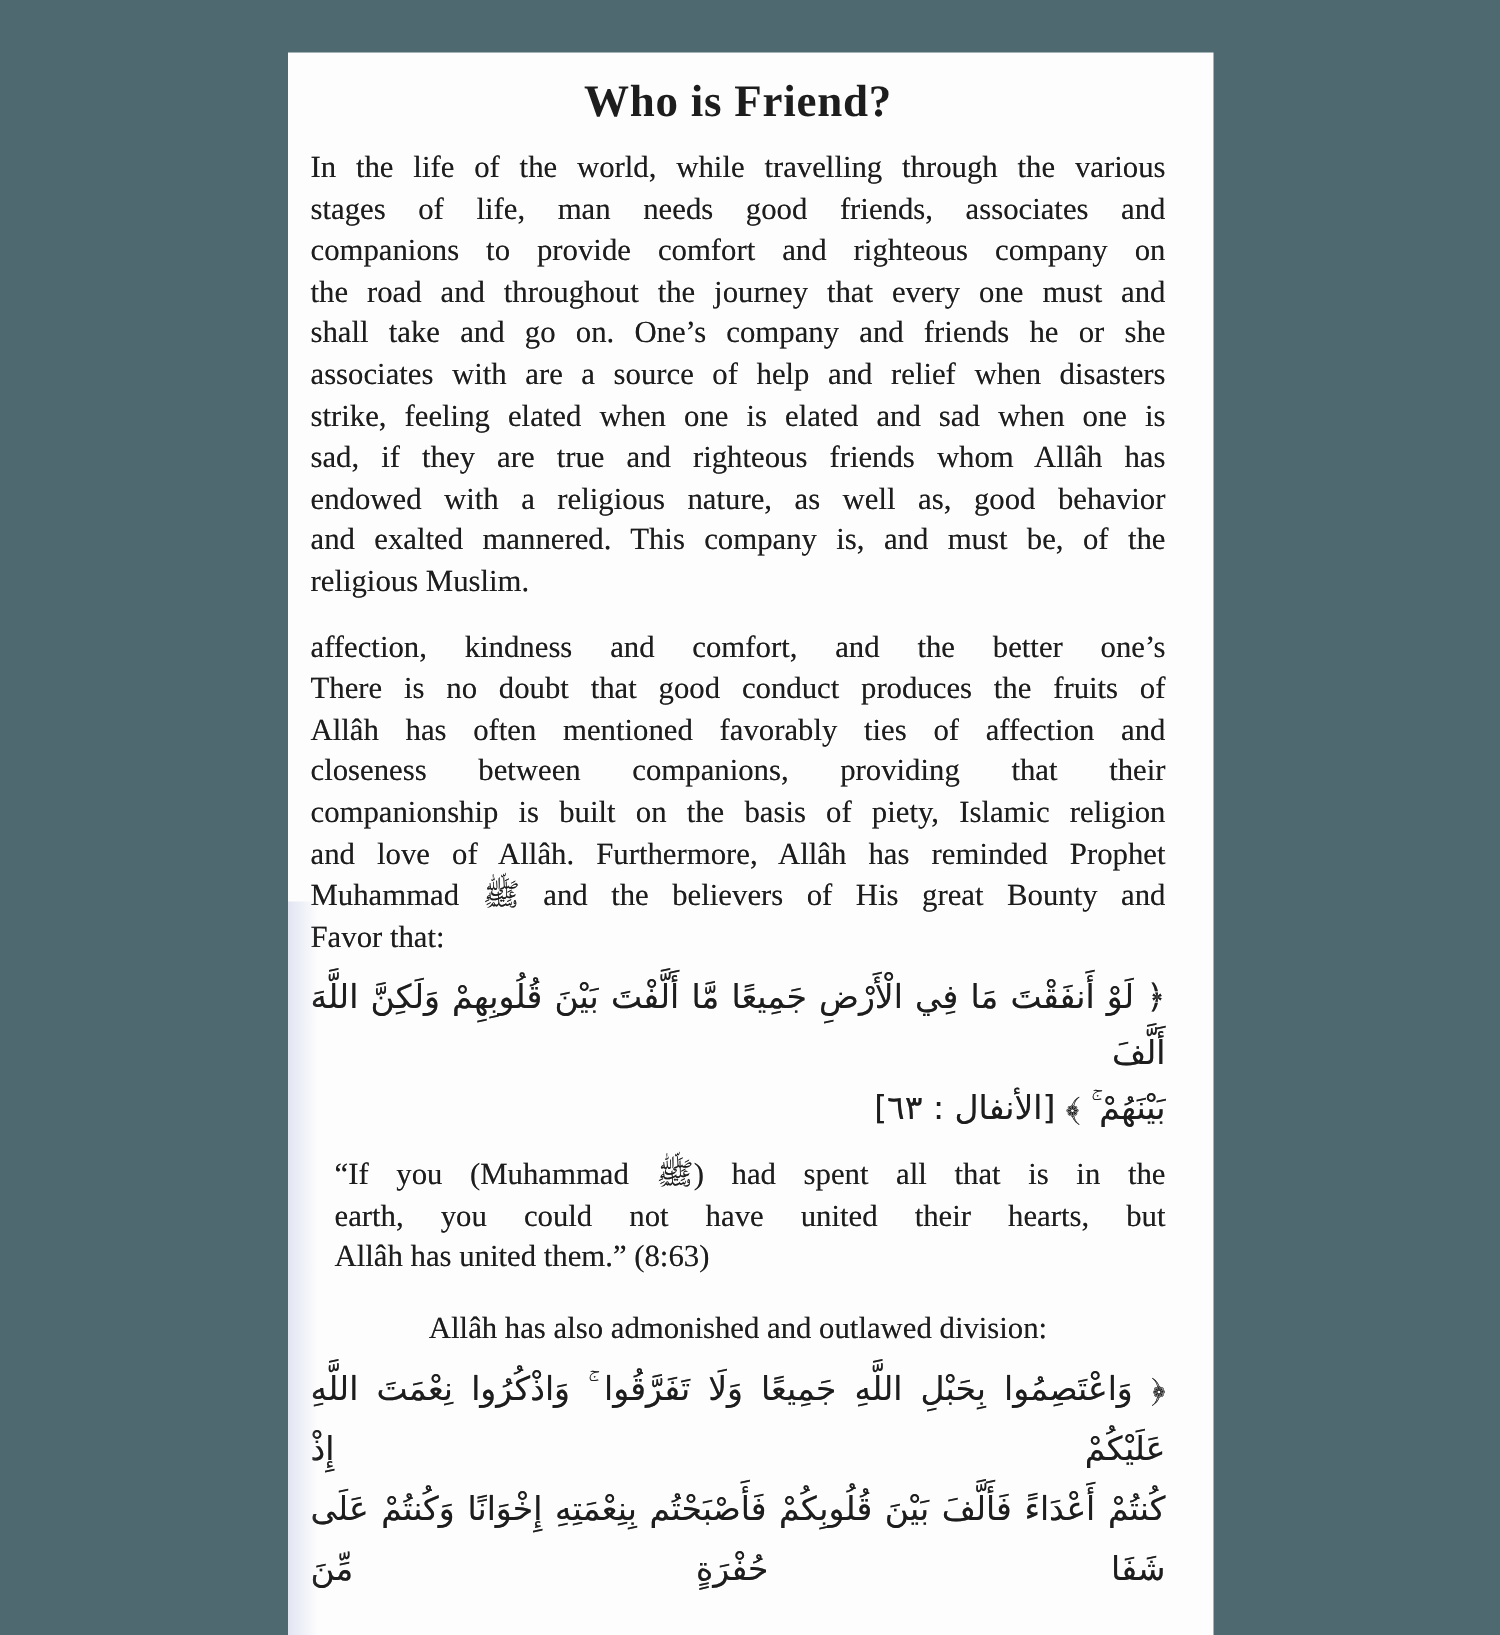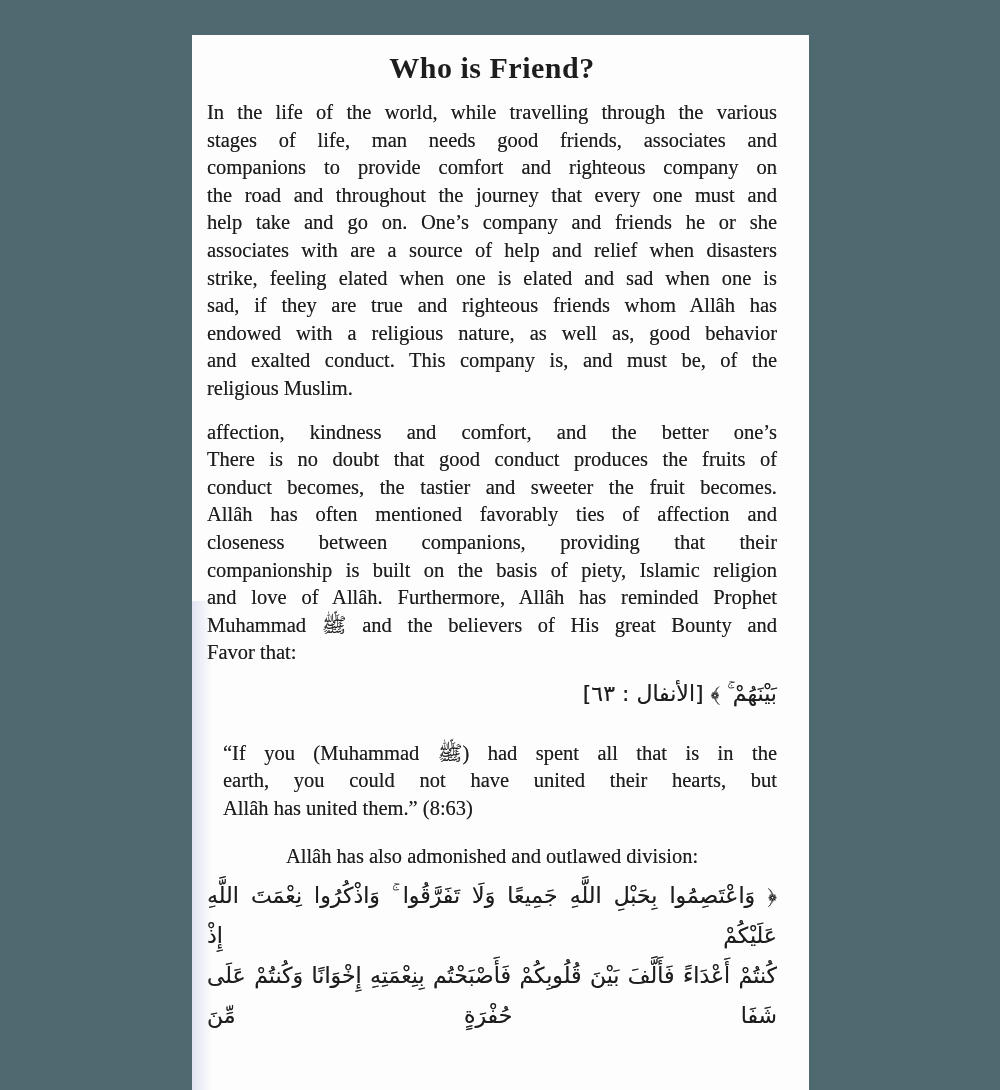--- a/index.html
+++ b/index.html
@@ -31,21 +31,21 @@
     margin:6px 0 14px 0;
     font-size:30px;font-weight:bold;
     text-align:center;
     letter-spacing:.5px;
   }
   .eng{font-size:20.5px;line-height:27.6px;text-shadow:0 0 .4px rgba(0,0,0,.55);}
   .para{margin:0;}
   .para + .para{margin-top:16px;}
   .line{text-align:justify;text-align-last:justify;}
   .eng .line.last{text-align-last:left;}
-  .translation{margin-top:28px;padding-left:16px;}
+  .translation{margin-top:12px;padding-left:16px;}
   .single{margin-top:20px;text-align:center;}
   .verse{
     font-family:"DejaVu Sans",sans-serif;
     font-size:22px;line-height:37px;
     margin-top:8px;
     text-shadow:0 0 .3px rgba(0,0,0,.5);
   }
   .verse .line{text-align:justify;text-align-last:justify;}
   .v1 .line.last{text-align:left;text-align-last:right;}
   .v2{line-height:40px;margin-top:6px;}
@@ -57,42 +57,42 @@
 <div class="page">
   <div class="edge-tint"></div>
 
   <h1 class="title">Who is Friend?</h1>
 
   <div class="para eng">
       <div class="line">In the life of the world, while travelling through the various</div>
       <div class="line">stages of life, man needs good friends, associates and</div>
       <div class="line">companions to provide comfort and righteous company on</div>
       <div class="line">the road and throughout the journey that every one must and</div>
-      <div class="line">help take and go on. One’s company and friends he or she</div>
+      <div class="line">shall take and go on. One’s company and friends he or she</div>
       <div class="line">associates with are a source of help and relief when disasters</div>
       <div class="line">strike, feeling elated when one is elated and sad when one is</div>
       <div class="line">sad, if they are true and righteous friends whom Allâh has</div>
       <div class="line">endowed with a religious nature, as well as, good behavior</div>
-      <div class="line">and exalted conduct. This company is, and must be, of the</div>
+      <div class="line">and exalted mannered. This company is, and must be, of the</div>
       <div class="line last">religious Muslim.</div>
     </div>
 
   <div class="para eng">
       <div class="line">affection, kindness and comfort, and the better one’s</div>
       <div class="line">There is no doubt that good conduct produces the fruits of</div>
-      <div class="line">conduct becomes, the tastier and sweeter the fruit becomes.</div>
       <div class="line">Allâh has often mentioned favorably ties of affection and</div>
       <div class="line">closeness between companions, providing that their</div>
       <div class="line">companionship is built on the basis of piety, Islamic religion</div>
       <div class="line">and love of Allâh. Furthermore, Allâh has reminded Prophet</div>
       <div class="line">Muhammad ﷺ and the believers of His great Bounty and</div>
       <div class="line last">Favor that:</div>
     </div>
 
   <div class="verse v1" dir="rtl" lang="ar">
+      <div class="line">﴿ لَوْ أَنفَقْتَ مَا فِي الْأَرْضِ جَمِيعًا مَّا أَلَّفْتَ بَيْنَ قُلُوبِهِمْ وَلَكِنَّ اللَّهَ أَلَّفَ</div>
       <div class="line last">بَيْنَهُمْ ۚ ﴾ [الأنفال : ٦٣]</div>
     </div>
 
   <div class="eng translation">
       <div class="line">“If you (Muhammad ﷺ) had spent all that is in the</div>
       <div class="line">earth, you could not have united their hearts, but</div>
       <div class="line last">Allâh has united them.” (8:63)</div>
     </div>
 
   <div class="single eng">Allâh has also admonished and outlawed division:</div>

